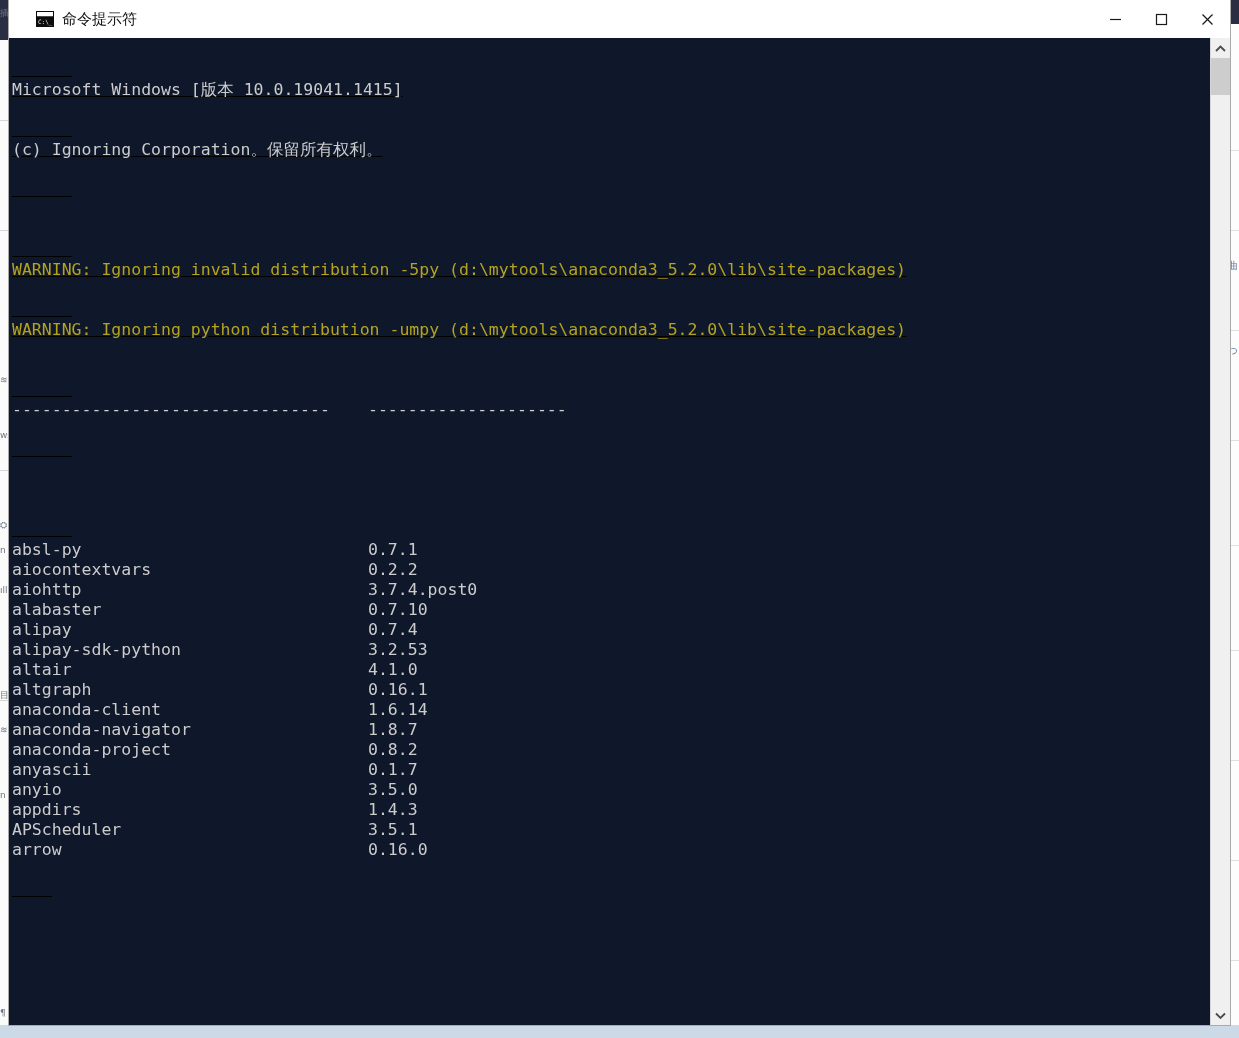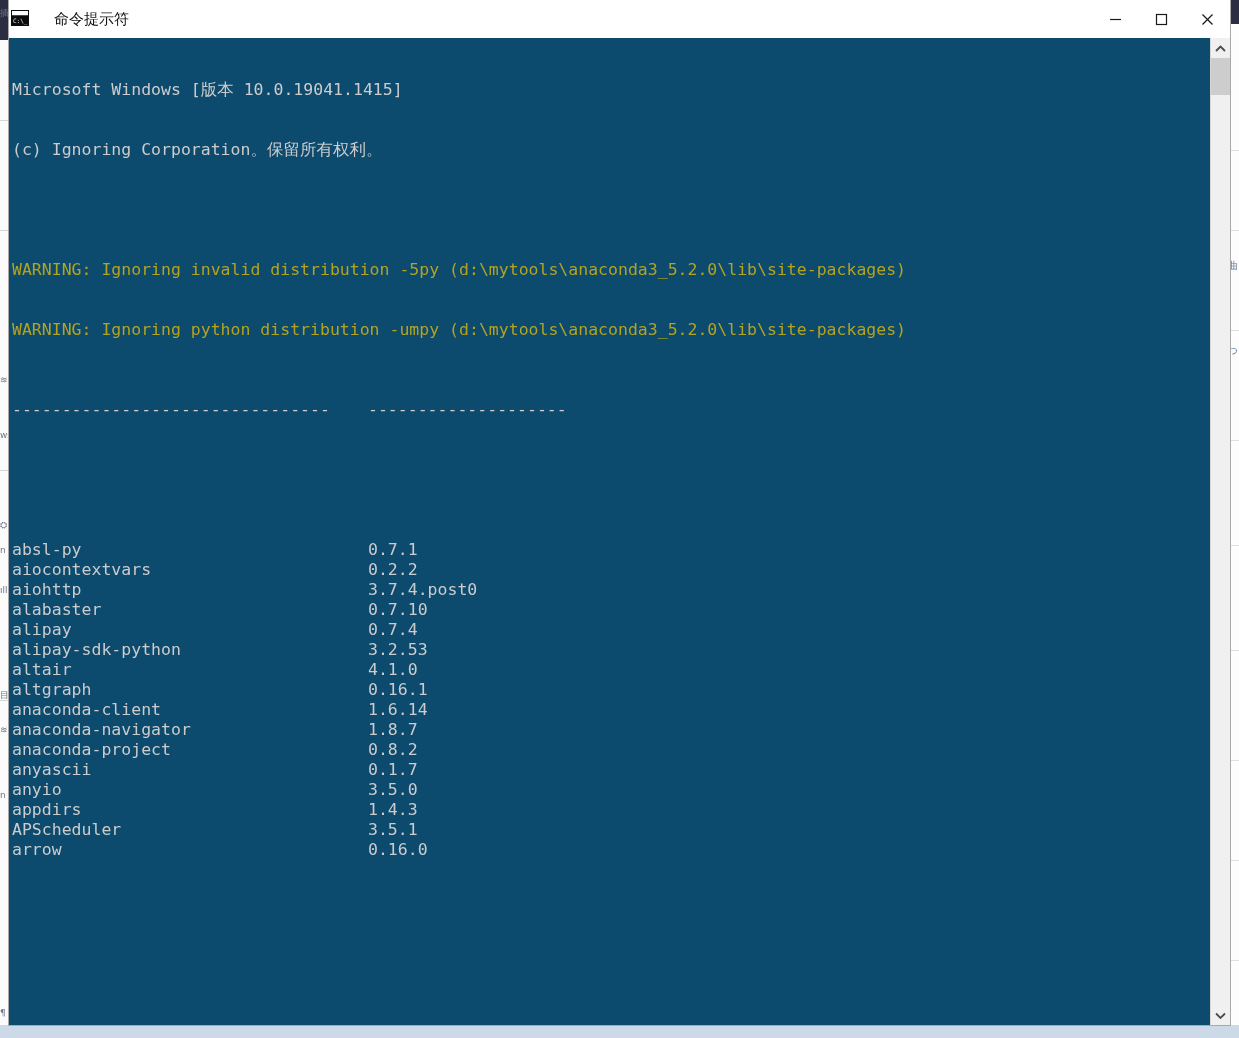--- a/index.html
+++ b/index.html
@@ -116,23 +116,23 @@
   #title-bar {
     position: relative;
     height: 38px;
     background: #ffffff;
     display: flex;
     align-items: center;
     border-bottom: 1px solid #ffffff;
   }
   #title-left {
     display: flex;
-    align-items: flex-start;
-    padding-left: 2px;
-    gap: 25px;
+    align-items: center;
+    padding-left: 27px;
+    gap: 8px;
     flex: 1;
     min-width: 0;
   }
   #cmd-icon {
     width: 18px;
     height: 16px;
     background: #ffffff;
     border: 1px solid #0c0c0c;
     box-sizing: border-box;
     position: relative;
@@ -177,22 +177,23 @@
     background: #ffffff;
   }
   .win-btn svg { display: block; }
 
   #console-body {
     position: absolute;
     left: 0;
     top: 38px;
     right: 0;
     bottom: 0;
-    background: #0c4a6e;
-    display: flex;
+    background: #0f172a;
+    display: flex;
+    text-decoration: underline;
   }
   #console-text {
     flex: 1;
     padding: 2px 0 0 3px;
     font-family: "DejaVu Sans Mono", monospace;
     font-size: 16.5px;
     line-height: 20px;
     color: #cccccc;
     white-space: pre;
     overflow: hidden;

